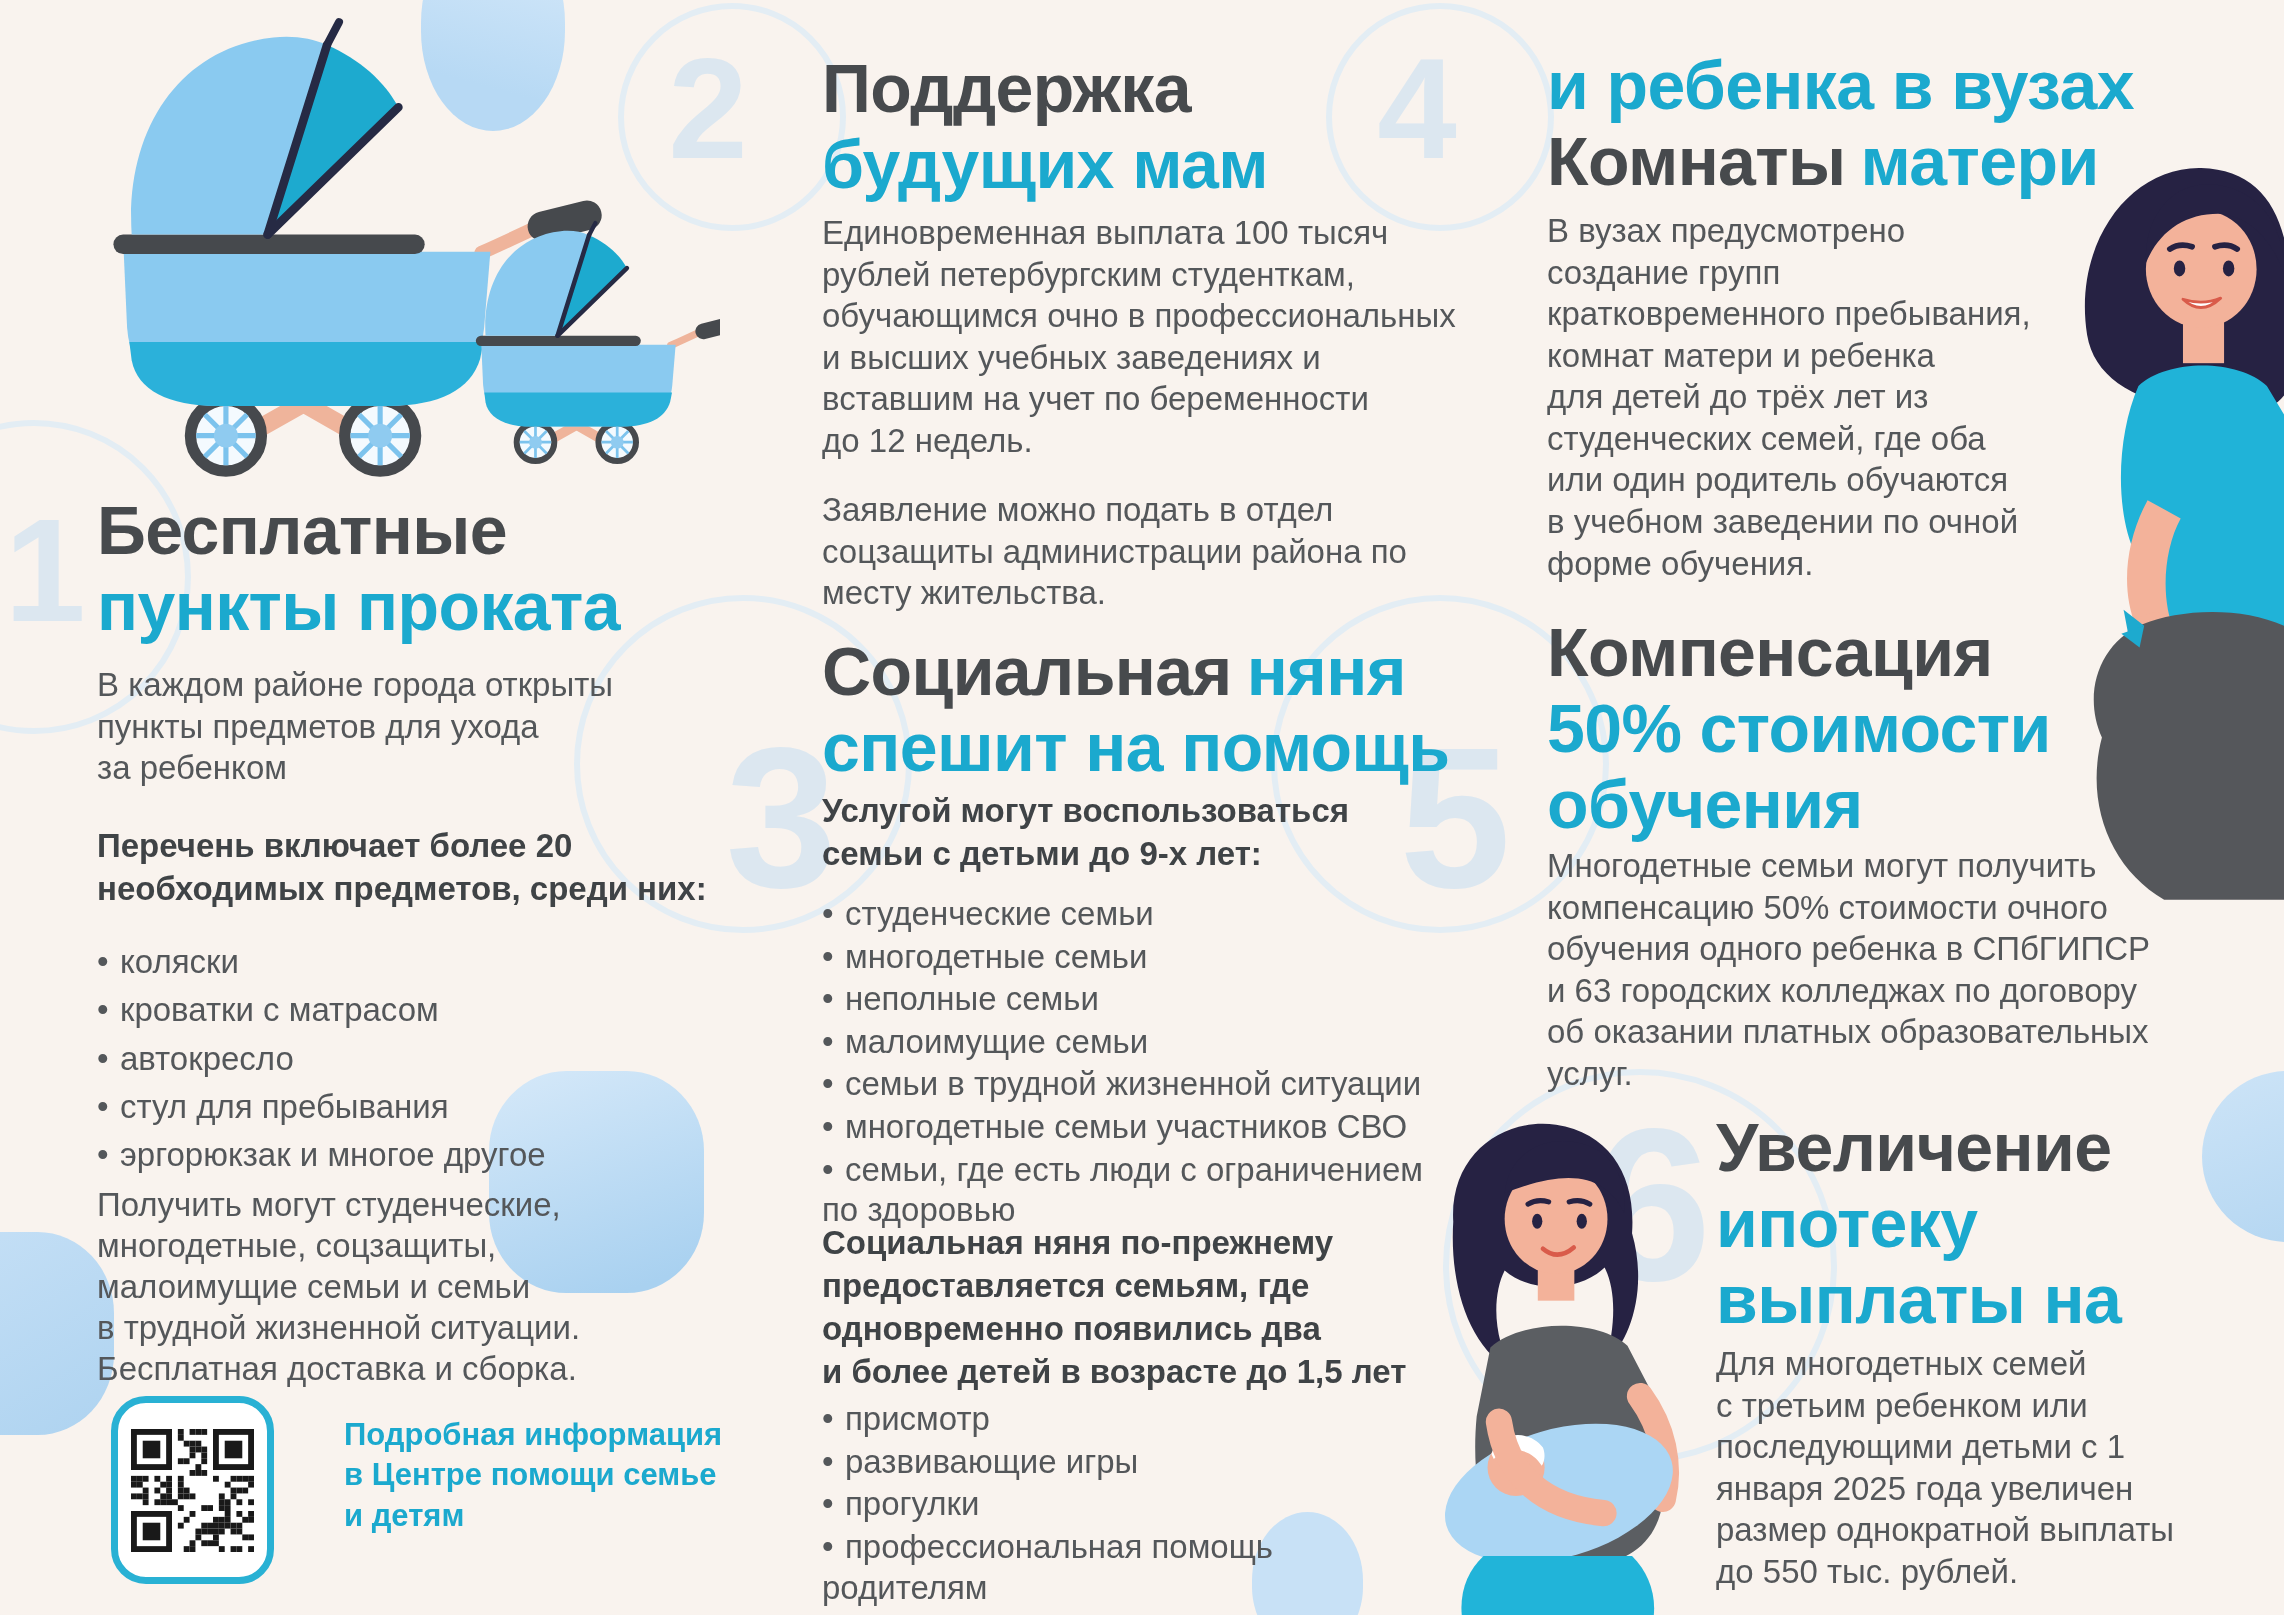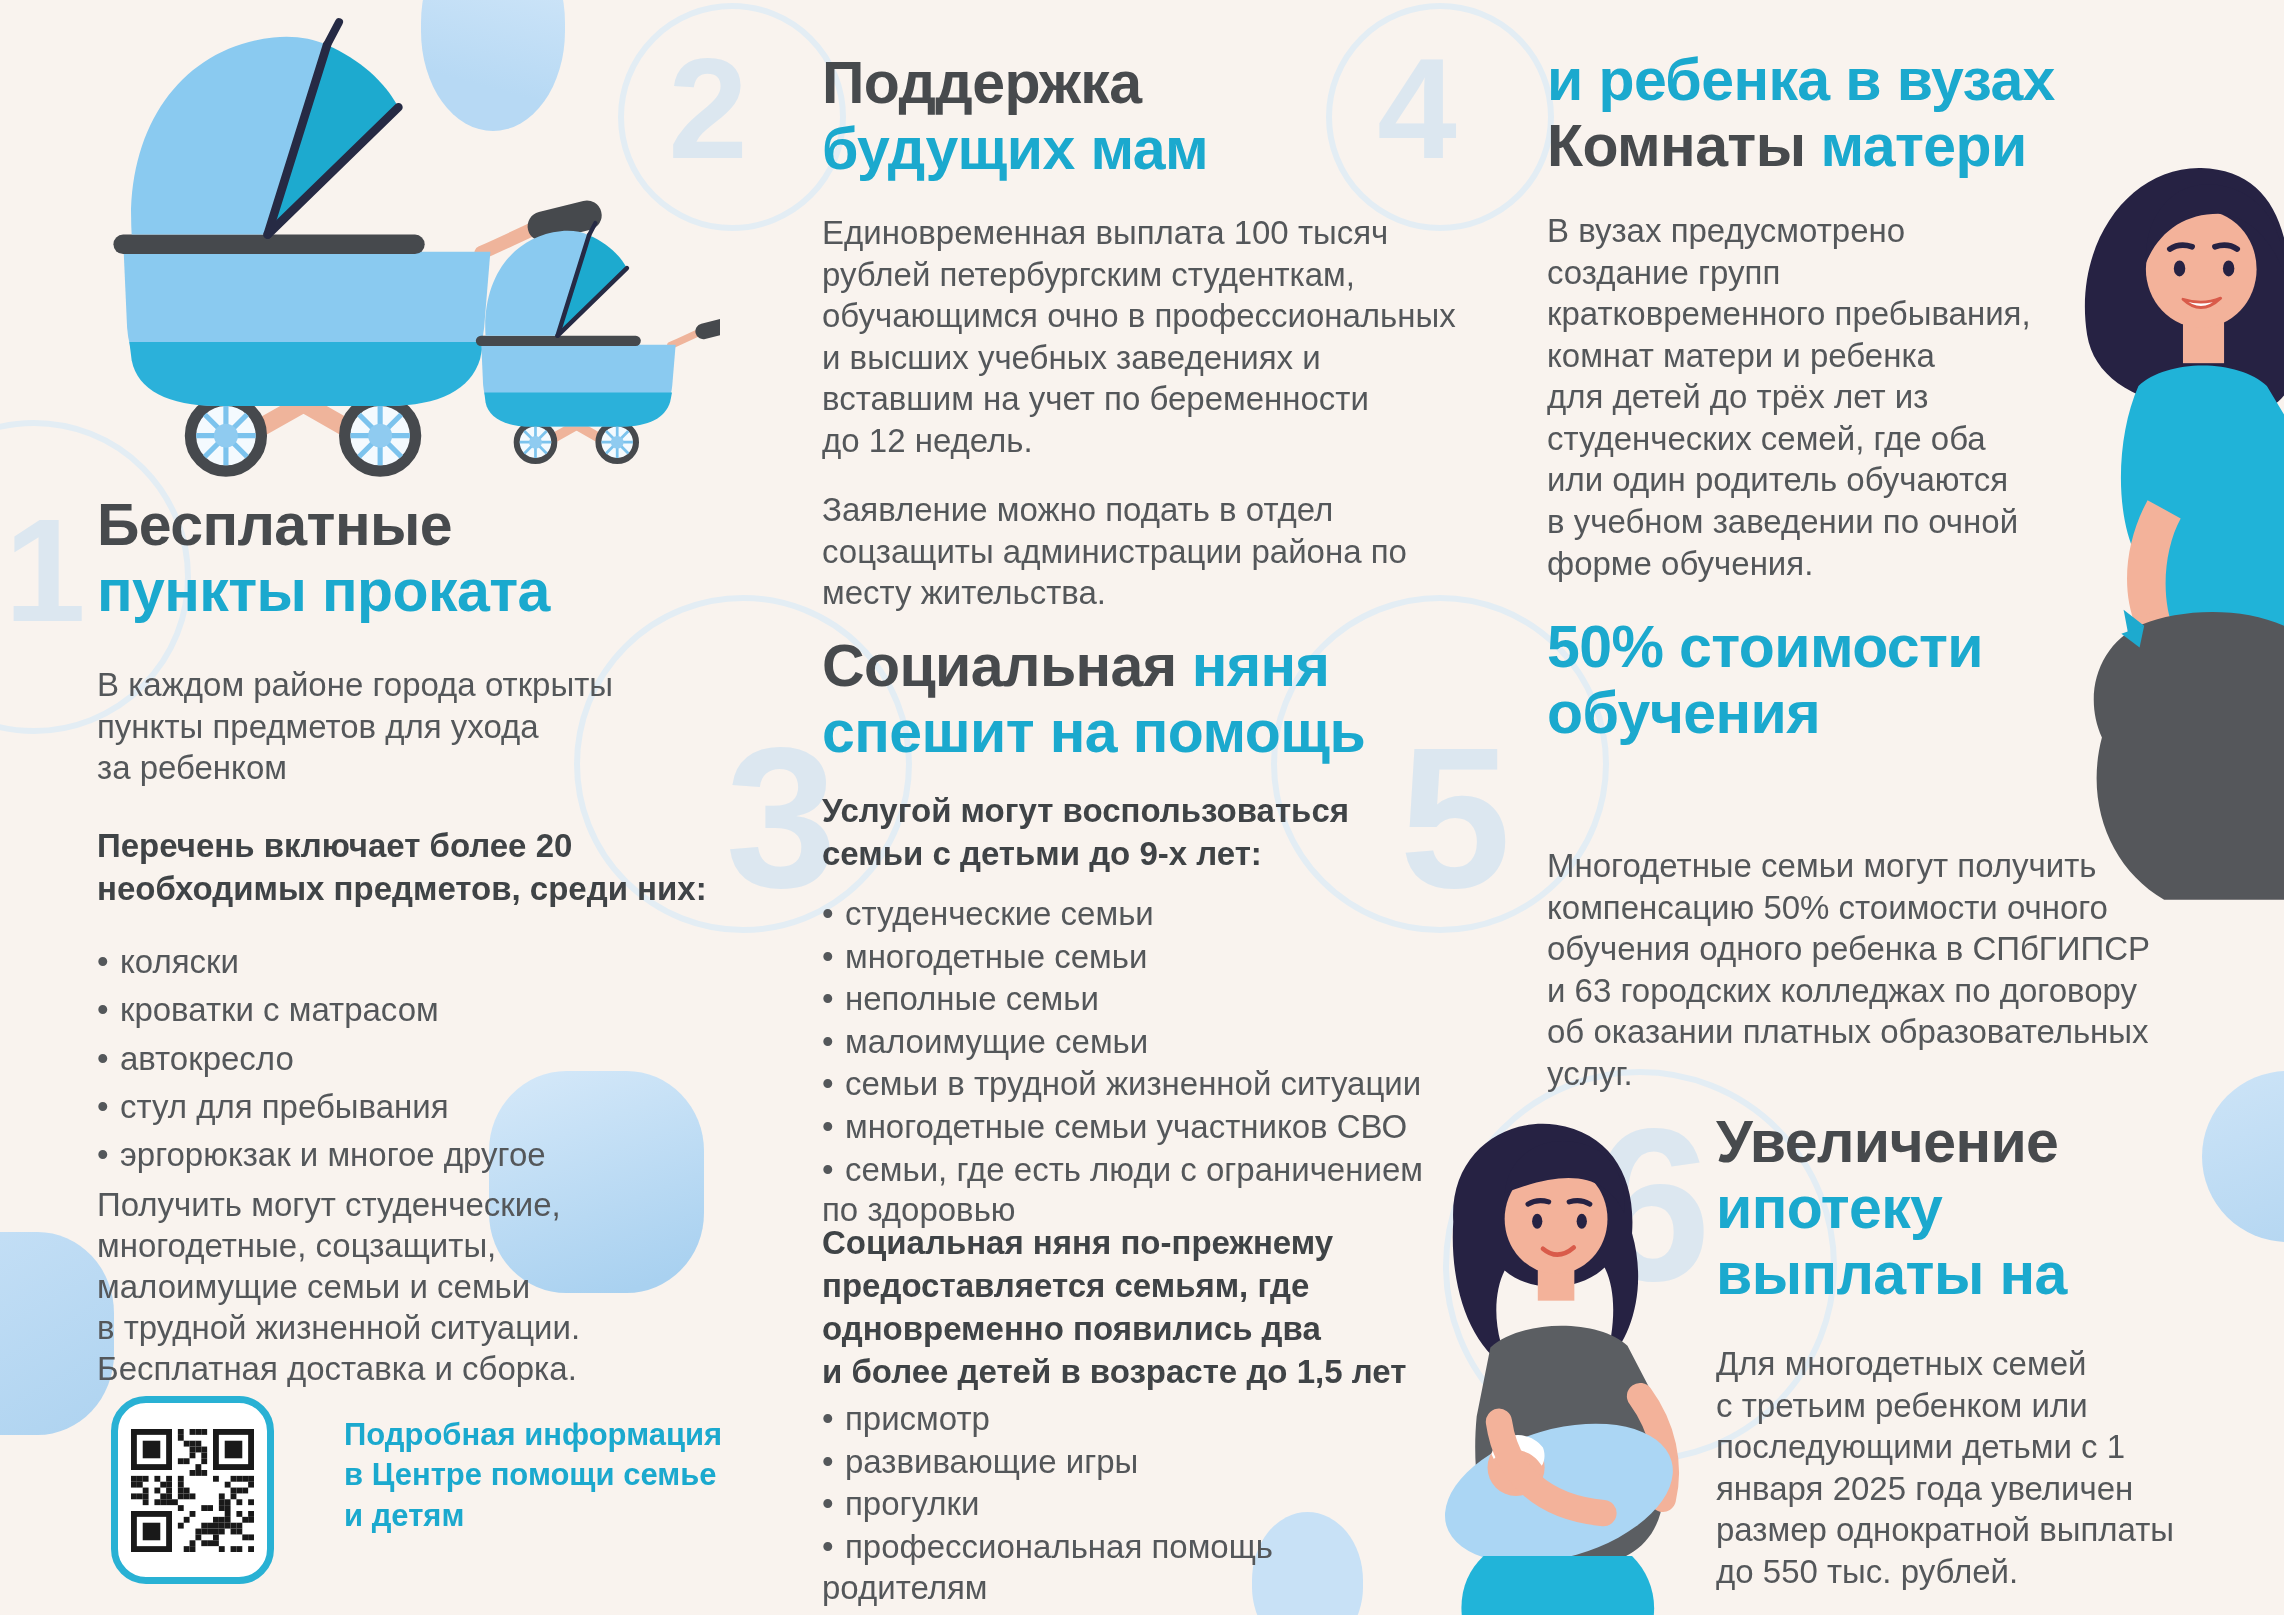--- a/index.html
+++ b/index.html
@@ -16,21 +16,21 @@
     position:relative;width:2284px;height:1616px;overflow:hidden;
     background:var(--bg);
     font-family:"Liberation Sans","DejaVu Sans",sans-serif;
   }
   .abs{position:absolute}
   
   .num{position:absolute;font-weight:700;color:var(--faint-num);line-height:1;transform:translate(-50%,-50%);z-index:0}
   .ring{position:absolute;border:6.3px solid var(--faint-ring);border-radius:50%;z-index:0}
   .blob{position:absolute;z-index:0}
   
-  .h{font-weight:800;color:var(--dark);font-size:59px;line-height:1.12;letter-spacing:-0.6px;z-index:2}
+  .h{font-weight:800;color:var(--dark);font-size:68px;line-height:1.12;letter-spacing:-0.6px;z-index:2}
   .h .ln{display:block}
   .ac{color:var(--accent)}
   .h .ln span:not(:empty)+span:not(:empty){margin-left:15px}
   
   .body{position:absolute;font-size:33px;line-height:1.26;color:var(--body);white-space:pre-line;z-index:2}
   .bold{position:absolute;font-size:33px;font-weight:700;line-height:1.3;color:#3f4346;white-space:pre-line;z-index:2}
   .list{position:absolute;z-index:2;width:685px}
   .li{display:block;font-size:33px;line-height:1.24;color:var(--body);white-space:pre-line}
   .list.loose .li{margin-bottom:7.4px}
   .list.tight .li{margin-bottom:1.7px}
@@ -304,20 +304,21 @@
 создание групп
 кратковременного пребывания,
 комнат матери и ребенка
 для детей до трёх лет из
 студенческих семей, где оба
 или один родитель обучаются
 в учебном заведении по очной
 форме обучения.</div>
 
   <div class="h abs" style="left:1547px;top:614px">
+    <span class="ln"><span>Компенсация</span></span>
     <span class="ln ac">50% стоимости</span>
     <span class="ln ac">обучения</span>
   </div>
   <div class="body" style="left:1547px;top:845px;width:714px">Многодетные семьи могут получить
 компенсацию 50% стоимости очного
 обучения одного ребенка в СПбГИПСР
 и 63 городских колледжах по договору
 об оказании платных образовательных
 услуг.</div>
 

